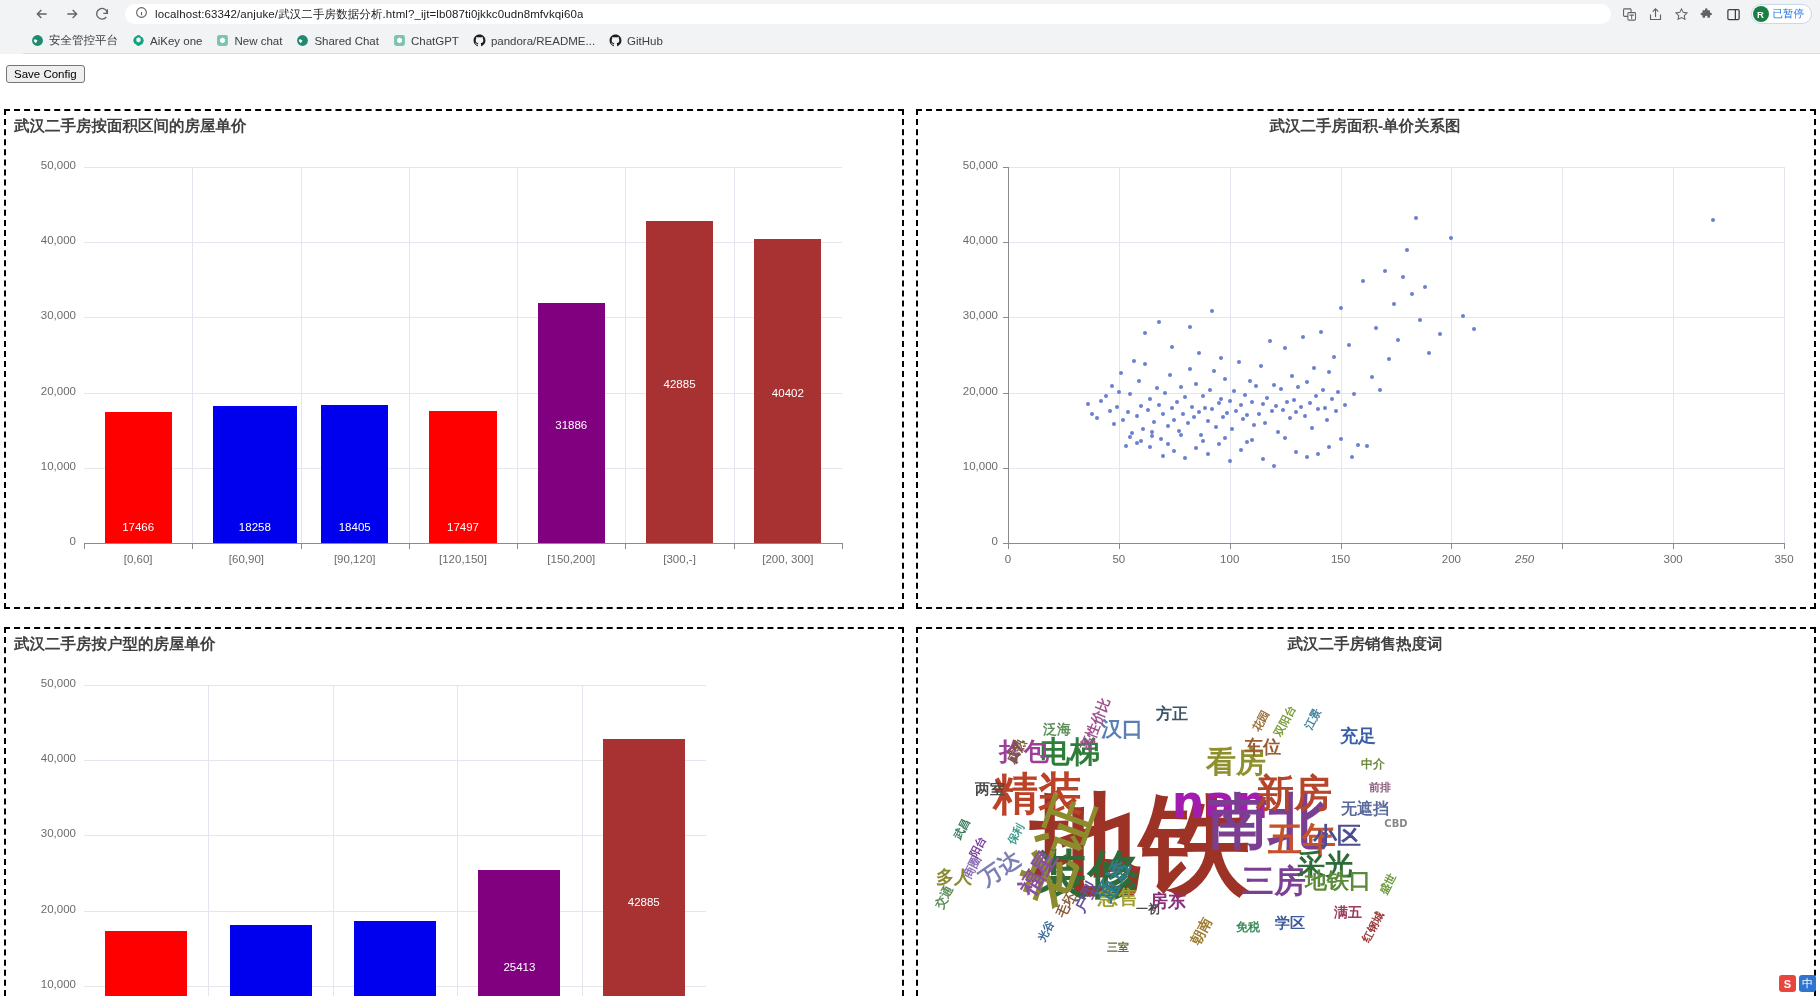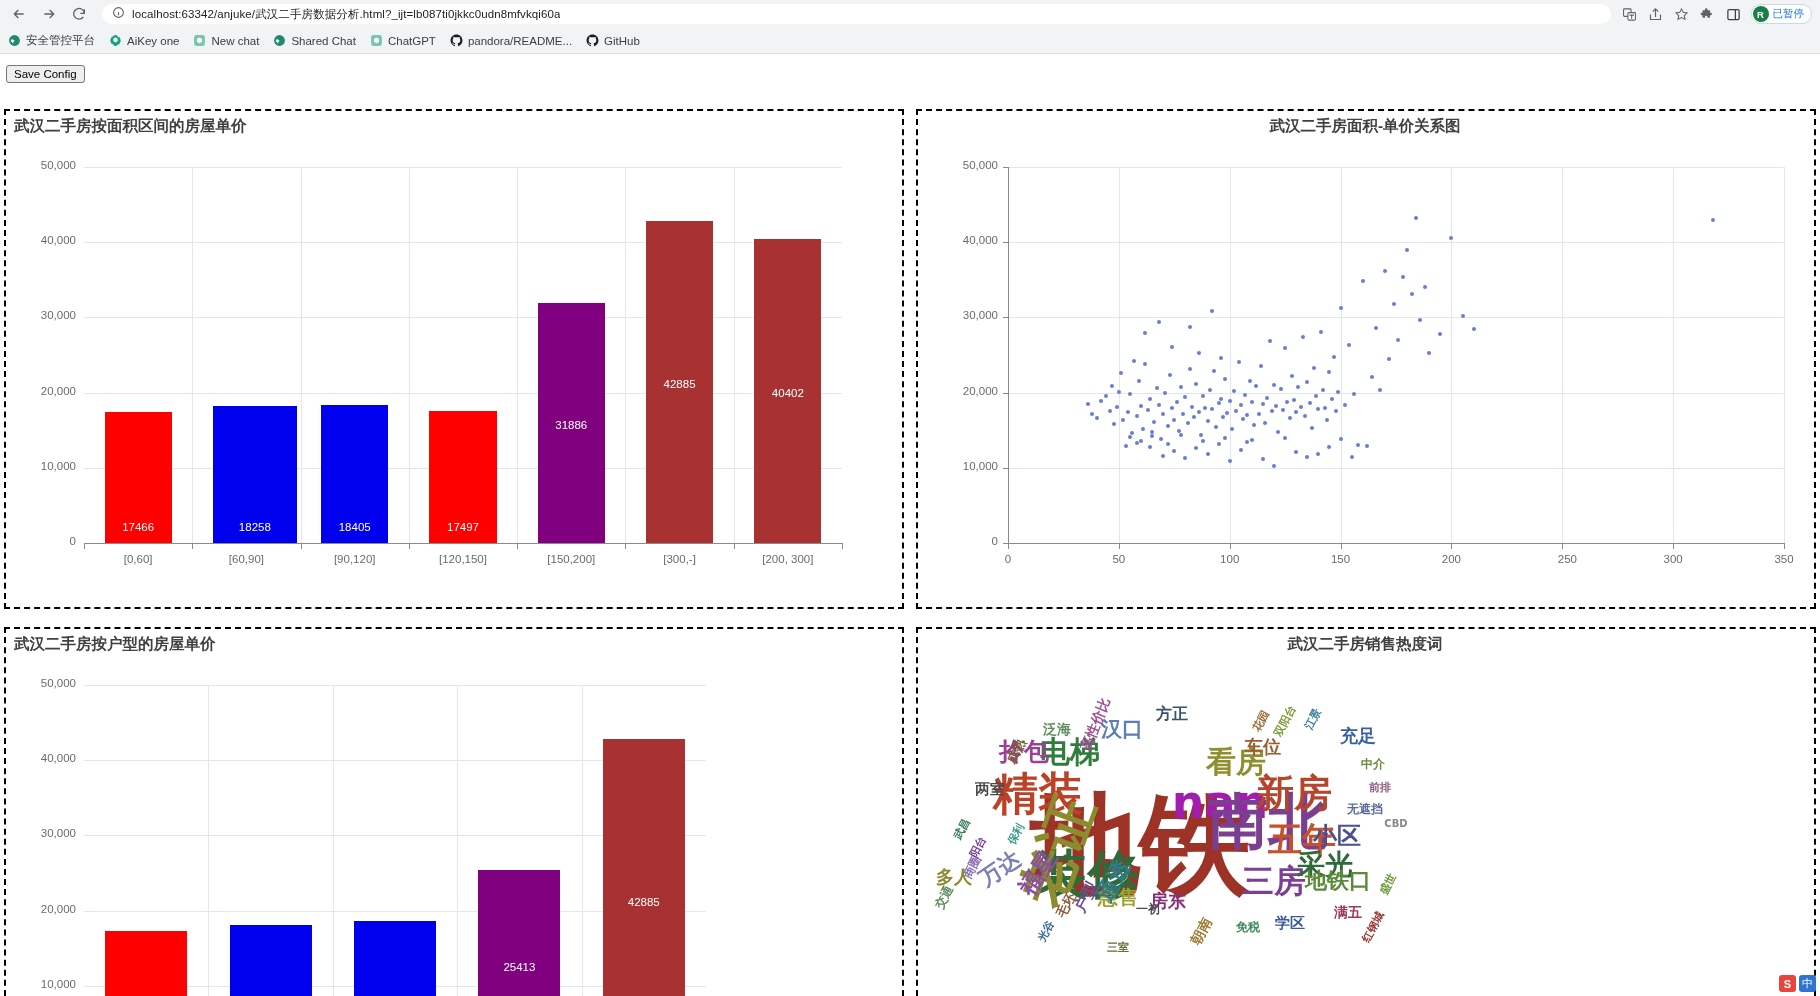--- a/index.html
+++ b/index.html
@@ -4,21 +4,21 @@
 <style>
   * { box-sizing: border-box; }
   html, body { margin:0; padding:0; }
   body {
     width:1820px; height:996px;
     font-family: "Liberation Sans", sans-serif;
     background:#ffffff;
     overflow:hidden;
   }
   
-  .chrome { background:#f1f3f4; }
+  .chrome { background:#f1f3f4;padding-left:23px; }
   .toolbar { height:28px; display:flex; align-items:center; padding:0 6px; gap:4px; }
   .nav-btn { width:26px; height:26px; display:flex; align-items:center; justify-content:center;
              color:#5f6368; flex:none; }
   .nav-btn svg { display:block; }
   .omnibox {
     flex:1; height:20px; background:#fff; border-radius:11px; display:flex; align-items:center;
     padding:0 10px; margin:0 6px; gap:7px; min-width:0;
   }
   .omnibox .url { font-size:11.5px; color:#202124; white-space:nowrap; overflow:hidden;
                   text-overflow:ellipsis; letter-spacing:.1px; }
@@ -297,21 +297,21 @@
           <div class="tick" style="left:311.71428571428567px; top:398px; height:6px;"></div>
           <div class="axis-label" style="left:289.71428571428567px; top:408px; width:44px; text-align:center;">100</div>
           <div class="gridline-v" style="left:422.57142857142856px; top:22px; height:376px;"></div>
           <div class="tick" style="left:422.57142857142856px; top:398px; height:6px;"></div>
           <div class="axis-label" style="left:400.57142857142856px; top:408px; width:44px; text-align:center;">150</div>
           <div class="gridline-v" style="left:533.4285714285713px; top:22px; height:376px;"></div>
           <div class="tick" style="left:533.4285714285713px; top:398px; height:6px;"></div>
           <div class="axis-label" style="left:511.42857142857133px; top:408px; width:44px; text-align:center;">200</div>
           <div class="gridline-v" style="left:644.2857142857143px; top:22px; height:376px;"></div>
           <div class="tick" style="left:644.2857142857143px; top:398px; height:6px;"></div>
-          <div class="axis-label" style="left:615px; top:408px; width:44px; text-align:right;">250</div>
+          <div class="axis-label" style="left:597px; top:408px; width:44px; text-align:left;font-style:italic;">250</div>
           <div class="gridline-v" style="left:755.1428571428571px; top:22px; height:376px;"></div>
           <div class="tick" style="left:755.1428571428571px; top:398px; height:6px;"></div>
           <div class="axis-label" style="left:733.1428571428571px; top:408px; width:44px; text-align:center;">300</div>
           <div class="gridline-v" style="left:866px; top:22px; height:376px;"></div>
           <div class="tick" style="left:866px; top:398px; height:6px;"></div>
           <div class="axis-label" style="left:844px; top:408px; width:44px; text-align:center;">350</div>
           <div class="axis-line" style="left:90px; top:22px; width:1px; height:376px;"></div>
           <div class="axis-line" style="left:90px; top:398px; width:776px; height:1px;"></div>
           <div class="dot" style="left:181.12px; top:253.87199999999999px; background:#6a7fd0;"></div>
           <div class="dot" style="left:189.98857142857142px; top:264.4px; background:#6a7fd0;"></div>
@@ -553,21 +553,21 @@
           <div class="wc" style="left:345px; top:78px; font-size:18px; color:#9b5a2f; transform: translate(-50%,-50%) rotate(0deg);">车位</div>
           <div class="wc" style="left:200px; top:228px; font-size:20px; color:#a0a02f; transform: translate(-50%,-50%) rotate(0deg);">急售</div>
           <div class="wc" style="left:196px; top:212px; font-size:22px; color:#2f7d8a; transform: translate(-50%,-50%) rotate(-62deg);">通透</div>
           <div class="wc" style="left:168px; top:228px; font-size:16px; color:#6a4f9b; transform: translate(-50%,-50%) rotate(-62deg);">户型</div>
           <div class="wc" style="left:230px; top:240px; font-size:12px; color:#4a4a4a; transform: translate(-50%,-50%) rotate(0deg);">一初</div>
           <div class="wc" style="left:148px; top:236px; font-size:13px; color:#8a5a3a; transform: translate(-50%,-50%) rotate(-62deg);">毛坯</div>
           <div class="wc" style="left:330px; top:258px; font-size:12px; color:#3a8a5a; transform: translate(-50%,-50%) rotate(0deg);">免税</div>
           <div class="wc" style="left:283px; top:262px; font-size:14px; color:#9b7a2f; transform: translate(-50%,-50%) rotate(-62deg);">朝南</div>
           <div class="wc" style="left:372px; top:254px; font-size:15px; color:#3a5a9b; transform: translate(-50%,-50%) rotate(0deg);">学区</div>
           <div class="wc" style="left:455px; top:95px; font-size:12px; color:#6a8a3a; transform: translate(-50%,-50%) rotate(0deg);">中介</div>
-          <div class="wc" style="left:447px; top:140px; font-size:12px; color:#5a6a9b; transform: translate(-50%,-50%) rotate(0deg);">无遮挡</div>
+          <div class="wc" style="left:447px; top:140px; font-size:16px; color:#5a6a9b; transform: translate(-50%,-50%) rotate(0deg);">无遮挡</div>
           <div class="wc" style="left:462px; top:118px; font-size:11px; color:#8a5a7a; transform: translate(-50%,-50%) rotate(0deg);">前排</div>
           <div class="wc" style="left:455px; top:258px; font-size:11px; color:#9b3a3a; transform: translate(-50%,-50%) rotate(-62deg);">红钢城</div>
           <div class="wc" style="left:470px; top:215px; font-size:11px; color:#6a9b3a; transform: translate(-50%,-50%) rotate(-62deg);">盛世</div>
           <div class="wc" style="left:98px; top:165px; font-size:11px; color:#3a9b8a; transform: translate(-50%,-50%) rotate(-62deg);">保利</div>
           <div class="wc" style="left:60px; top:178px; font-size:11px; color:#7a3a9b; transform: translate(-50%,-50%) rotate(-62deg);">阳台</div>
           <div class="wc" style="left:44px; top:160px; font-size:11px; color:#3a7a5a; transform: translate(-50%,-50%) rotate(-62deg);">武昌</div>
           <div class="wc" style="left:478px; top:155px; font-size:10px; color:#888; transform: translate(-50%,-50%) rotate(0deg);">CBD</div>
           <div class="wc" style="left:200px; top:278px; font-size:11px; color:#6a6a3a; transform: translate(-50%,-50%) rotate(0deg);">三室</div>
           <div class="wc" style="left:128px; top:262px; font-size:11px; color:#3a6a9b; transform: translate(-50%,-50%) rotate(-62deg);">光谷</div>
         </div>

